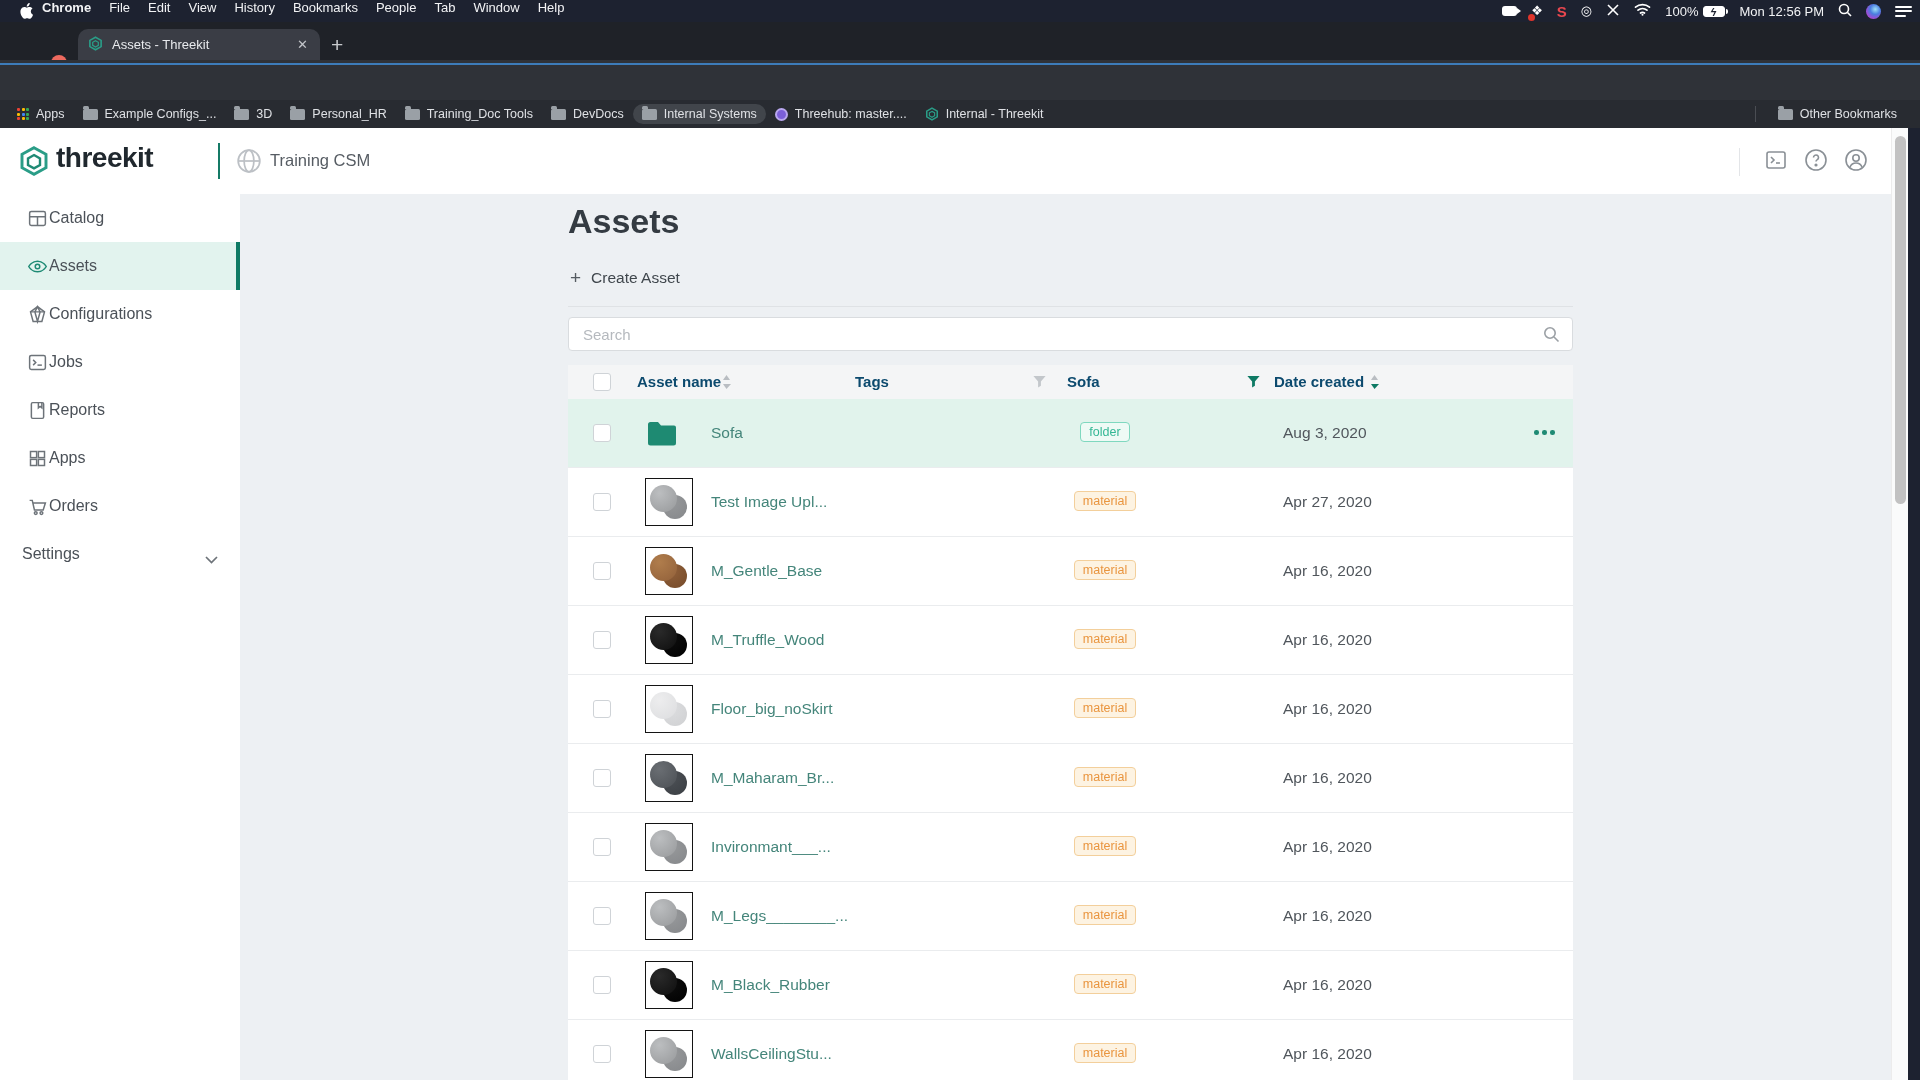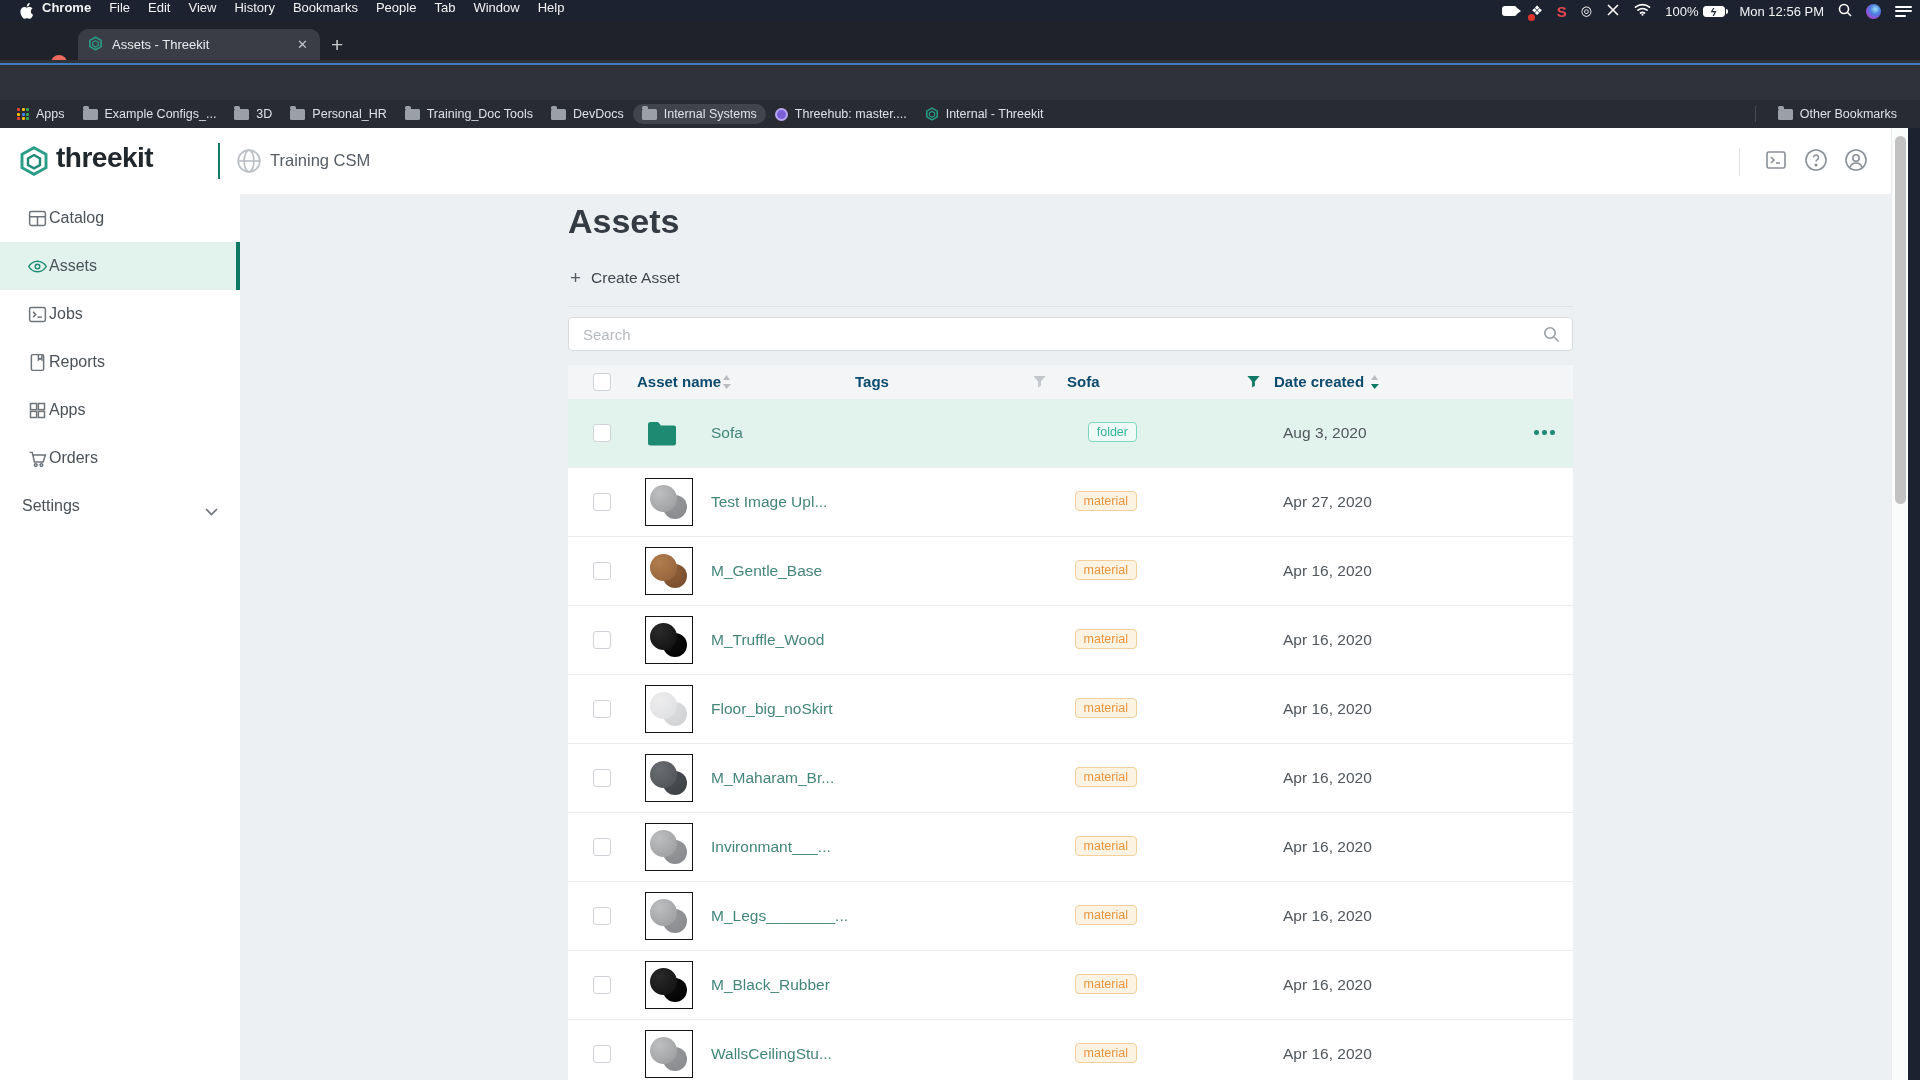--- a/index.html
+++ b/index.html
@@ -101,21 +101,21 @@
   .cb{position:absolute;left:25px;width:18px;height:18px;background:#fff;border:1px solid #cfd3d7;border-radius:3px}
   #thead .cb{top:8px}
   #rows{position:absolute;left:0;top:205px;width:1005px}
   .trow{position:relative;width:1005px;height:69px;background:#fff;border-bottom:1px solid #eaecee}
   .trow.hl{background:#e1f3ec}
   .trow .cb{top:25px}
   .thumb{position:absolute;left:77px;top:10px;width:48px;height:48px;background:#fff;border:1px solid #141414;overflow:hidden}
   .sph{position:absolute;border-radius:50%}
   .foldic{position:absolute;left:79px;top:22px}
   .aname{position:absolute;left:143px;top:25px;font-size:15.5px;color:#44857a;white-space:nowrap}
-  .badge{position:absolute;left:505px;top:23px;width:64px;display:flex;justify-content:flex-end}
+  .badge{position:absolute;left:505px;top:23px;width:64px;display:flex;justify-content:center}
   .badge span{font-size:12.5px;padding:2px 8px;border-radius:4px;border:1px solid}
   .badge.material span{color:#e9953f;border-color:#f3cf9b;background:#fdf3e2}
   .badge.folder span{color:#35b795;border-color:#7fd8bf;background:#eefaf5}
   .rdate{position:absolute;left:715px;top:25px;font-size:15.5px;color:#50565c;white-space:nowrap}
   .dots{position:absolute;left:966px;top:31px;display:flex;gap:3.5px}
   .dots i{width:4.5px;height:4.5px;border-radius:50%;background:#1f8a74}
 </style>
 </head>
 <body>
 
@@ -376,20 +376,27 @@
       </div>
       <div class="sbitem sel">
         <span class="ic"><svg width="21" height="21" viewBox="0 0 24 24" fill="none" stroke="#1d8a74" stroke-width="1.7">
             <path d="M2 12s3.5-6 10-6 10 6 10 6-3.5 6-10 6-10-6-10-6z"></path>
             <circle cx="12" cy="12" r="2.6"></circle>
           </svg></span>
         <span class="lb">Assets</span>
       </div>
       <div class="sbitem">
         <span class="ic"><svg width="21" height="21" viewBox="0 0 24 24" fill="none" stroke="#6d7379" stroke-width="1.7">
+            <path d="M12 3 20 9l-3 11H7L4 9z"></path>
+            <path d="M4 9h16M12 3l-3 6 3 11 3-11z"></path>
+          </svg></span>
+        <span class="lb">Configurations</span>
+      </div>
+      <div class="sbitem">
+        <span class="ic"><svg width="21" height="21" viewBox="0 0 24 24" fill="none" stroke="#6d7379" stroke-width="1.7">
             <rect x="3" y="4" width="18" height="16" rx="2"></rect>
             <path d="M7 9l3 3-3 3"></path>
             <line x1="12" y1="15" x2="17" y2="15"></line>
           </svg></span>
         <span class="lb">Jobs</span>
       </div>
       <div class="sbitem">
         <span class="ic"><svg width="21" height="21" viewBox="0 0 24 24" fill="none" stroke="#6d7379" stroke-width="1.7">
             <rect x="5" y="3" width="14" height="18" rx="1.5"></rect>
             <path d="M13 3v6l2-1.6L17 9V3"></path>

